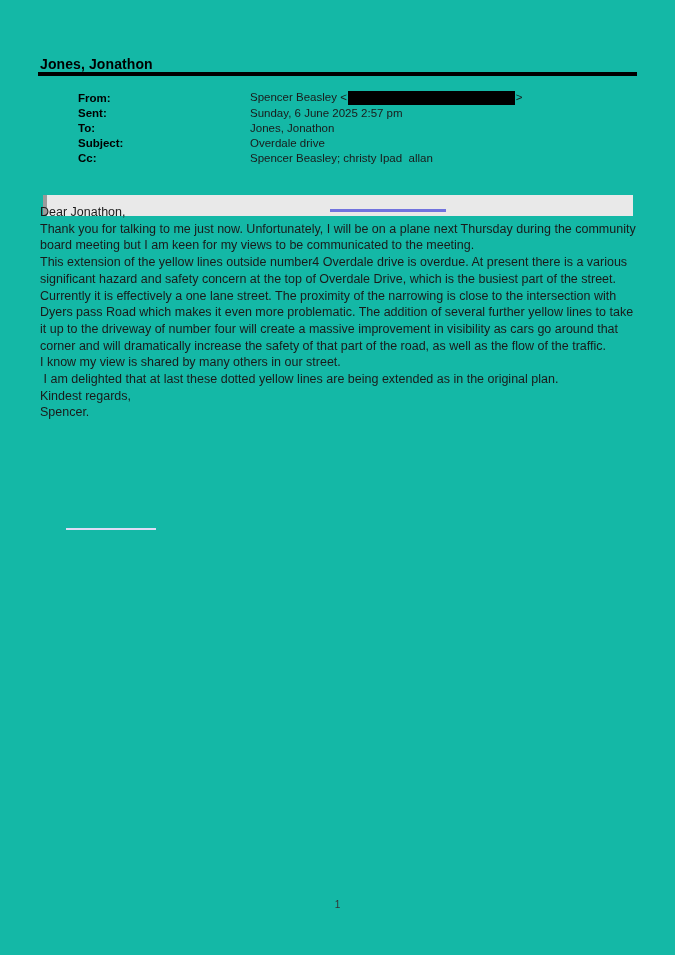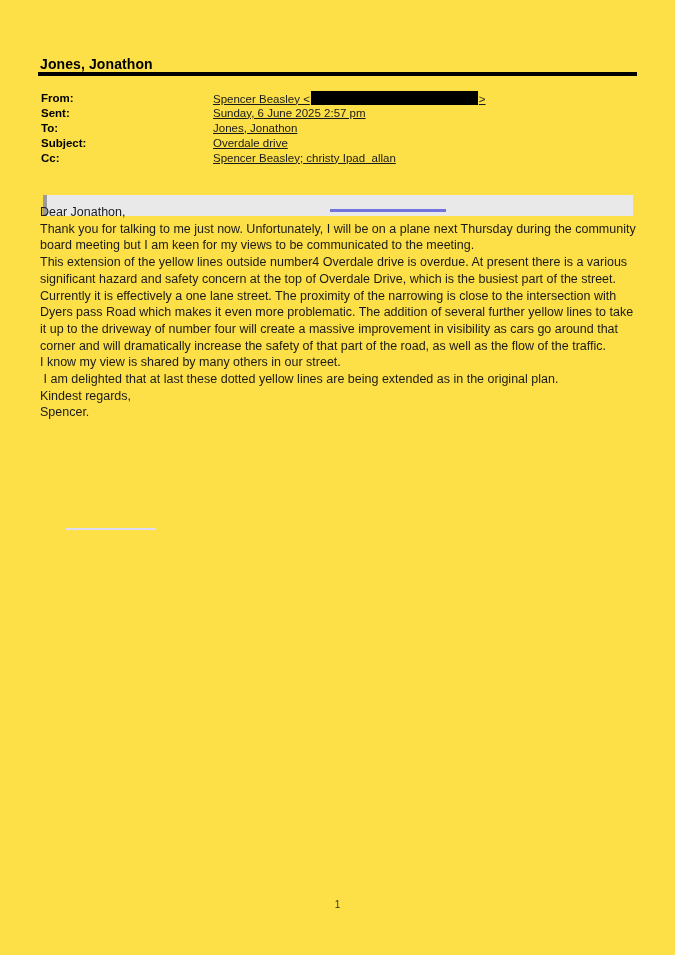--- a/index.html
+++ b/index.html
@@ -1,21 +1,21 @@
 <!DOCTYPE html>
 <html><head>
 <meta charset="utf-8">
 <style>
   * { margin: 0; padding: 0; box-sizing: border-box; }
   html, body { background: #ffffff; }
   .page {
     position: relative;
     width: 675px;
     height: 955px;
-    background: #fde047;
+    background: #14b8a6;
     font-family: "Liberation Sans", sans-serif;
     color: #1a1a1a;
     overflow: hidden;
   }
   .doc-title {
     position: absolute;
     left: 40px;
     top: 56px;
     font-size: 14px;
     font-weight: bold;
@@ -40,27 +40,27 @@
   .meta-row {
     display: flex;
     height: 15px;
     align-items: center;
   }
   .meta-label {
     width: 172px;
     font-weight: bold;
     color: #000000;
     flex: 0 0 172px;
+    margin-left: 37px;
   }
   .meta-value {
     white-space: pre;
     color: #1a1a1a;
     display: flex;
-    align-items: flex-end;
-    text-decoration: underline;
+    align-items: flex-start;
   }
   .redaction {
     display: inline-block;
     width: 167px;
     height: 14px;
     background: #000000;
     margin: 0 1px;
   }
   .highlight-bar {
     position: absolute;

